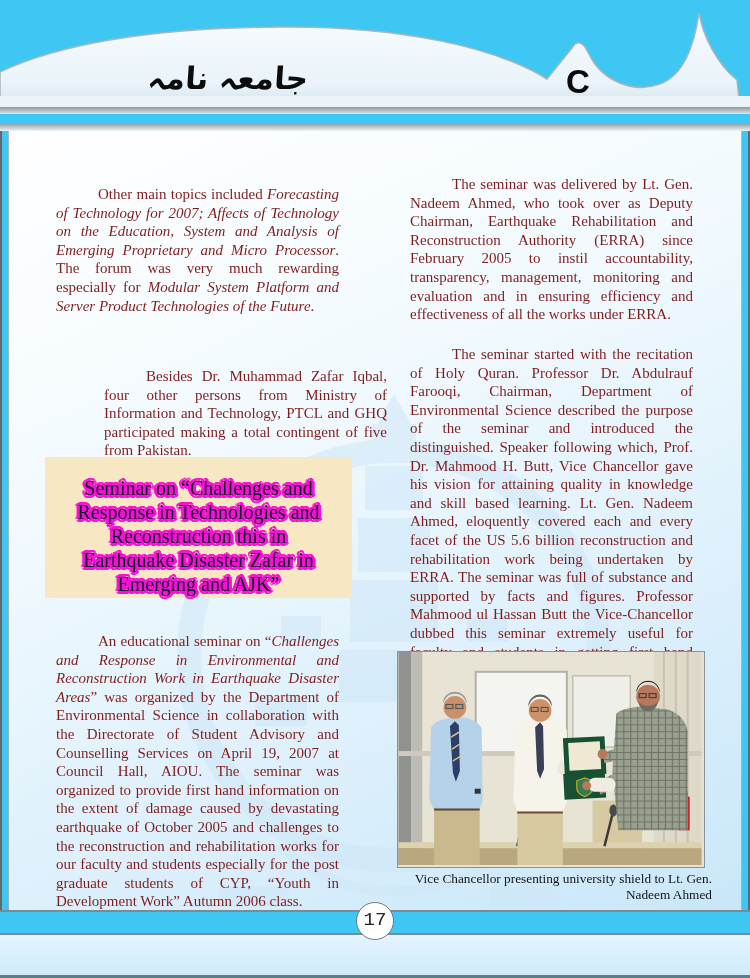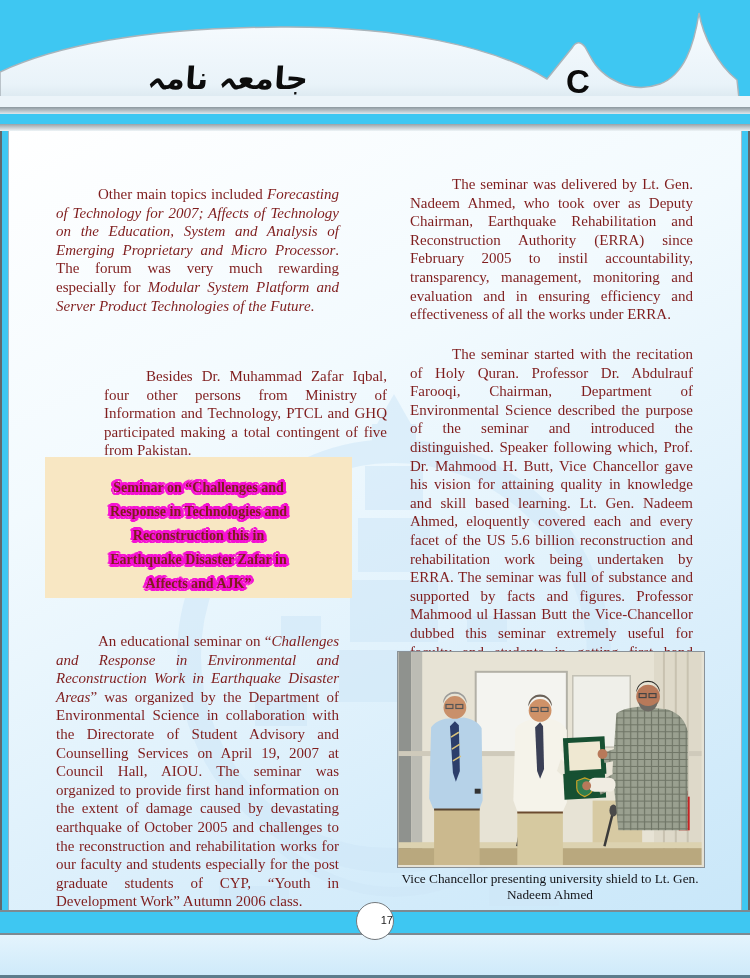--- a/index.html
+++ b/index.html
@@ -37,51 +37,51 @@
   #lp2{left:56px;top:352px;margin-left:48px;}
   #lp3{left:56px;top:617px;font-family:Liberation Serif, serif;}
   #rp1{left:410px;top:160px;}
   #rp2{left:410px;top:330px;}
   
   .seminar-box{
     position:absolute;left:45px;top:457px;width:307px;height:141px;
     background:#F8E7C3;padding-top:19px;box-sizing:border-box;
   }
   .seminar-box div{
-    text-align:center;font-weight:bold;font-size:14px;line-height:24px;
-    color:#7f1d1d;
+    text-align:center;font-weight:normal;font-size:20px;line-height:24px;
+    color:#0f172a;
     text-shadow:
       -3px 0 #F511D4, 3px 0 #F511D4, 0 -3px #F511D4, 0 3px #F511D4,
       -2px -2px #F511D4, 2px 2px #F511D4, -2px 2px #F511D4, 2px -2px #F511D4,
       -3px -1px #F511D4, 3px 1px #F511D4, -1px 3px #F511D4, 1px -3px #F511D4;
   }
   
   .photo{
     position:absolute;left:397px;top:651px;width:306px;height:215px;
     border:1px solid #8a9298;background:#e6e2d4;
   }
   .caption{
     position:absolute;left:388px;top:871px;width:324px;
-    font-size:13.3px;color:#141418;text-align:center;
+    font-size:13.3px;color:#141418;text-align:right;
   }
   
   .bottom-bar{
     position:absolute;left:0;top:910px;width:750px;height:25px;background:#3EC7F2;
     border-top:2px solid #7d8a92;border-bottom:2px solid #7d8a92;box-sizing:border-box;
   }
   .bottom-light{
     position:absolute;left:0;top:935px;width:750px;height:40px;
     background:linear-gradient(180deg,#e4f4fd 0%,#cfeafa 100%);
   }
   .bottom-dark{position:absolute;left:0;top:975px;width:750px;height:3px;background:#5d7c8c;}
   .page-badge{
     position:absolute;left:356px;top:902px;width:38px;height:38px;border-radius:50%;
     background:#ffffff;border:1.5px solid #74797d;box-sizing:border-box;
-    font-family:Liberation Sans, sans-serif;font-size:11px;color:#222;
-    text-align:right;line-height:34px;
+    font-family:Liberation Mono, monospace;font-size:19px;color:#222;
+    text-align:center;line-height:34px;
   }
 </style>
 </head>
 <body>
 
 <div class="page">
 
   <div class="header">
     <svg width="750" height="131" viewBox="0 0 750 131">
       <defs>
@@ -136,21 +136,21 @@
   </div>
 
   <p class="para" id="lp1"><span>Other main topics included </span><span class="it">Forecasting of Technology for 2007; Affects of Technology on the Education, System and Analysis of Emerging Proprietary and Micro Processor</span><span>.  The forum was very much rewarding especially for </span><span class="it">Modular System Platform and Server Product Technologies of the Future</span><span>.</span></p>
   <p class="para" id="lp2">Besides Dr. Muhammad Zafar Iqbal, four other persons from Ministry of Information and Technology, PTCL and GHQ participated making a total contingent of five from Pakistan.</p>
 
   <div class="seminar-box">
     <div>Seminar on “Challenges and</div>
     <div>Response in Technologies and</div>
     <div>Reconstruction this in</div>
     <div>Earthquake Disaster Zafar in</div>
-    <div>Affects and AJK”</div>
+    <div>Emerging and AJK”</div>
   </div>
 
   <p class="para" id="lp3"><span>An educational seminar on “</span><span class="it">Challenges and Response in Environmental and Reconstruction Work in Earthquake Disaster Areas</span><span>” was organized by the Department of Environmental Science in collaboration with the Directorate of Student Advisory and Counselling Services on April 19, 2007 at Council Hall, AIOU. The seminar was organized to provide first hand information on the extent of damage caused by devastating earthquake of October 2005 and challenges to the reconstruction and rehabilitation works for our faculty and students especially for the post graduate students of CYP, “Youth in Development Work” Autumn 2006 class.</span></p>
 
   <p class="para" id="rp1">The seminar was delivered by Lt. Gen. Nadeem Ahmed, who took over as Deputy Chairman, Earthquake Rehabilitation and Reconstruction Authority (ERRA) since February 2005 to instil accountability, transparency, management, monitoring and evaluation and in ensuring efficiency and effectiveness of all the works under ERRA.</p>
   <p class="para" id="rp2">The seminar started with the recitation of Holy Quran. Professor Dr. Abdulrauf Farooqi, Chairman, Department of Environmental Science described the purpose of the seminar and introduced the distinguished. Speaker following which, Prof. Dr. Mahmood H. Butt, Vice Chancellor gave his vision for attaining quality in knowledge and skill based learning. Lt. Gen. Nadeem Ahmed, eloquently covered each and every facet of the US 5.6 billion reconstruction and rehabilitation work being undertaken by ERRA. The seminar was full of substance and supported by facts and figures. Professor Mahmood ul Hassan Butt the Vice-Chancellor dubbed this seminar extremely useful for faculty and students in getting first hand information on</p>
 
   <div class="photo">
     <svg width="304" height="213" viewBox="0 0 306 215">
       <defs>

